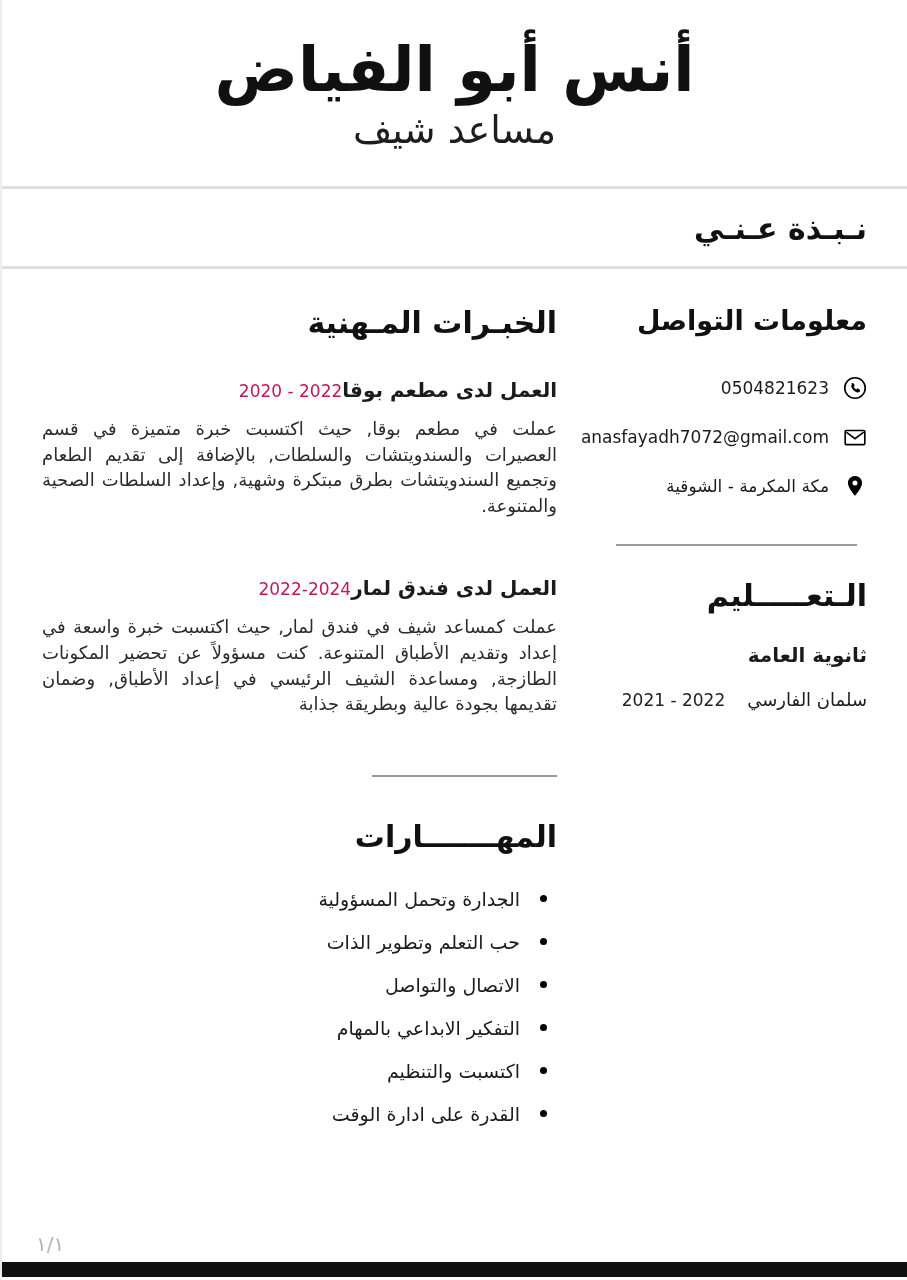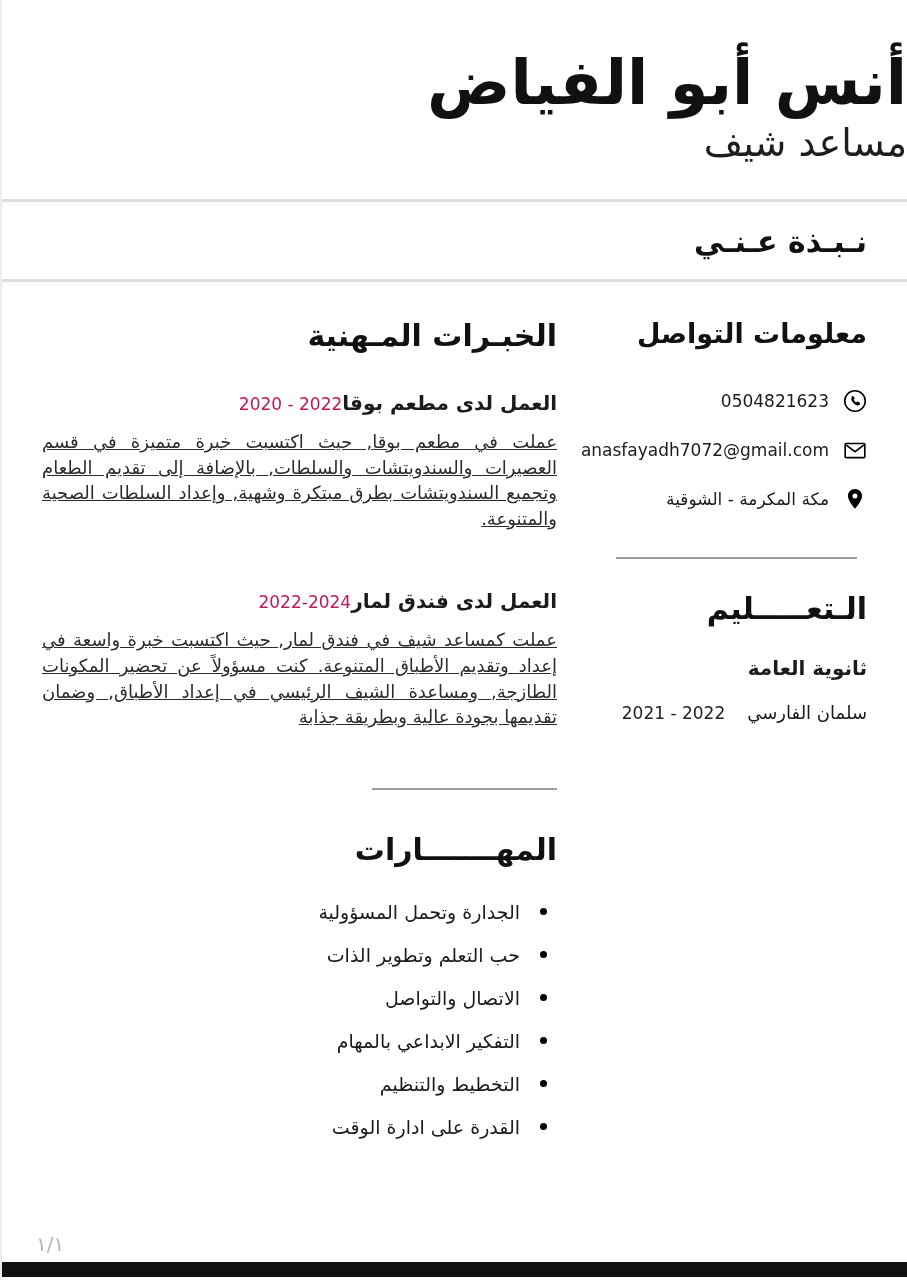--- a/index.html
+++ b/index.html
@@ -10,21 +10,21 @@
     position:relative;
     width:907px; height:1280px;
     margin:0 auto;
     background:#ffffff;
     direction:rtl;
     overflow:hidden;
     border-left:2px solid #ededed;
   }
 
   
-  .header { text-align:right; padding-top:47px; }
+  .header { text-align:center; padding-top:34px; }
   .name { font-size:62px; font-weight:bold; line-height:1.15; letter-spacing:-1px; color:#111; }
   .subtitle { font-size:38px; font-weight:normal; margin-top:3px; color:#1d1d1d; }
 
   
   .divider {
     margin-top:34px;
     height:2px; background:#8f8f8f;
     border-bottom:3px solid #dedede;
   }
   .divider.second { margin-top:20px; }
@@ -59,21 +59,21 @@
   .edu-dates { font-size:17px; color:#222; }
 
   
   .exp-h { margin-bottom:38px; }
   .job { margin-bottom:58px; }
   .job-head { display:flex; align-items:baseline; margin-bottom:14px; }
   .job-title { font-size:20px; font-weight:bold; }
   .job-dates { font-size:17px; color:#be185d; margin-inline-start:95px; }
   .job-desc {
     font-size:18px; line-height:1.42; color:#2b2b2b;
-    text-align:justify; text-align-last:right;text-decoration:underline;
+    text-align:justify; text-align-last:right;
   }
 
   
   .main-divider { height:2px; background:#9a9a9a; width:185px; margin-bottom:42px; }
   .skills-h { margin-bottom:34px; }
   .skill { display:flex; align-items:center; gap:20px; margin-bottom:21px; font-size:19px; padding-right:10px; }
   .skill .dot { width:7px; height:7px; border-radius:50%; background:#000; flex:none; }
 
   
   .page-number {
@@ -185,21 +185,21 @@
       <div class="skill">
         <span class="dot"></span>
         <span>الاتصال والتواصل</span>
       </div>
       <div class="skill">
         <span class="dot"></span>
         <span>التفكير الابداعي بالمهام</span>
       </div>
       <div class="skill">
         <span class="dot"></span>
-        <span>التخطيط والتنظيم</span>
+        <span>اكتسبت والتنظيم</span>
       </div>
       <div class="skill">
         <span class="dot"></span>
         <span>القدرة على ادارة الوقت</span>
       </div>
 
     </main>
   </div>
 
   <div class="page-number">١/١</div>

